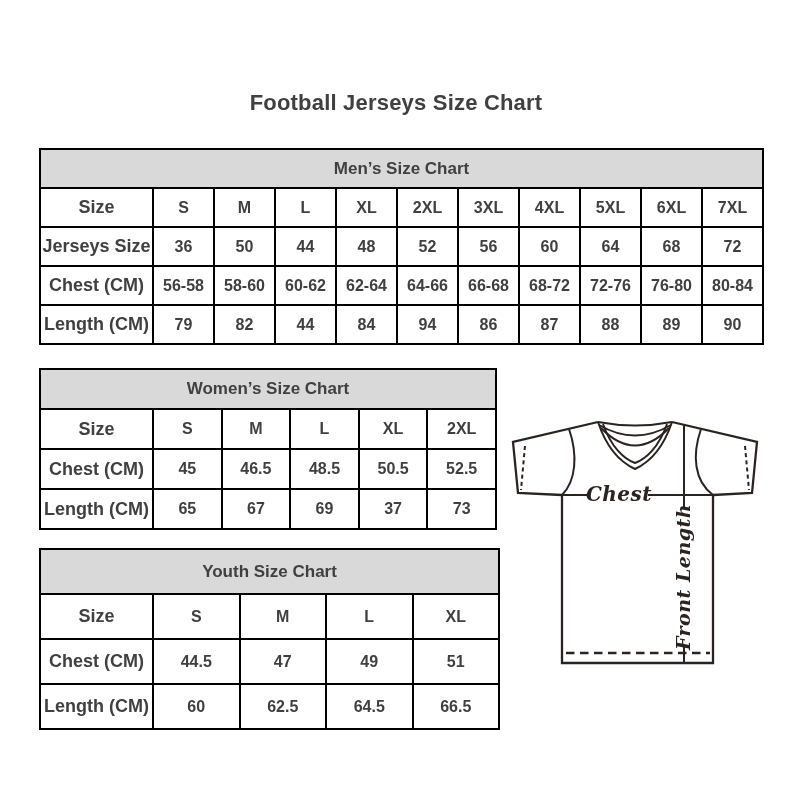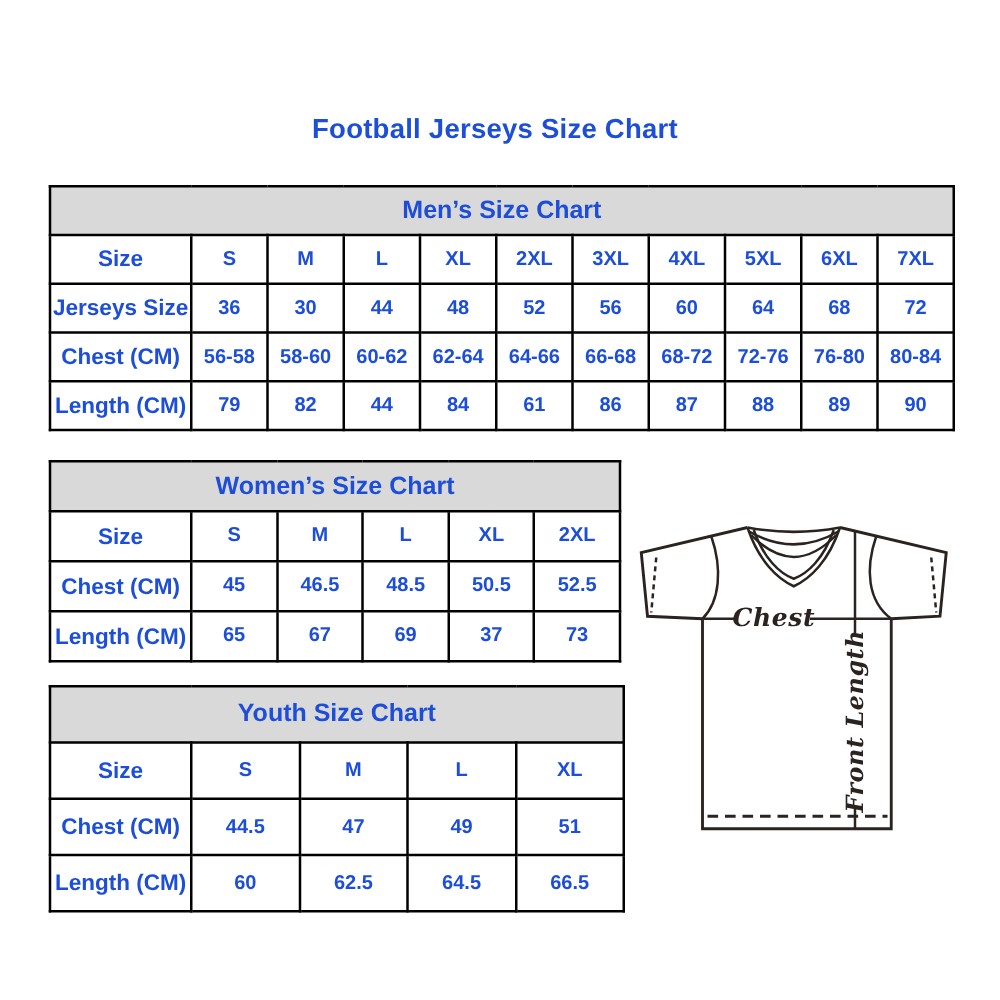--- a/index.html
+++ b/index.html
@@ -3,21 +3,21 @@
 <meta charset="utf-8">
 <style>
   * { margin: 0; padding: 0; box-sizing: border-box; }
   html, body { background: #ffffff; }
   #canvas {
     position: relative;
     width: 800px;
     height: 800px;
     background: #ffffff;
     font-family: "Liberation Sans", sans-serif;
-    color: #1d4ed8;
+    color: #404040;
     overflow: hidden;
   }
   .page-title {
     position: absolute;
     left: 0; top: 90px; width: 792px;
     text-align: center;
     font-size: 22px;
     font-weight: bold;
     letter-spacing: 0.2px;
   }
@@ -30,21 +30,21 @@
   table.chart td {
     border: 2px solid #000000;
     text-align: center;
     vertical-align: middle;
     font-weight: bold;
     font-size: 16px;
     padding: 0;
   }
   table.chart td.hdr {
     background: #d9d9d9;
-    font-size: 20px;
+    font-size: 17px;
   }
   table.chart td.lbl { font-size: 18px; }
   #men-table   { left: 39px;  top: 148px; width: 725px; }
   #men-table tr { height: 39px; }
   #women-table { left: 39px;  top: 368px; width: 458px; }
   #women-table tr { height: 40px; }
   #youth-table { left: 39px;  top: 548px; width: 461px; }
   #youth-table tr { height: 45px; }
   #jersey-wrap {
     position: absolute;
@@ -89,21 +89,21 @@
       <td>2XL</td>
       <td>3XL</td>
       <td>4XL</td>
       <td>5XL</td>
       <td>6XL</td>
       <td>7XL</td>
     </tr>
     <tr>
       <td class="lbl">Jerseys Size</td>
       <td>36</td>
-      <td>30</td>
+      <td>50</td>
       <td>44</td>
       <td>48</td>
       <td>52</td>
       <td>56</td>
       <td>60</td>
       <td>64</td>
       <td>68</td>
       <td>72</td>
     </tr>
     <tr>
@@ -118,21 +118,21 @@
       <td>72-76</td>
       <td>76-80</td>
       <td>80-84</td>
     </tr>
     <tr>
       <td class="lbl">Length (CM)</td>
       <td>79</td>
       <td>82</td>
       <td>44</td>
       <td>84</td>
-      <td>61</td>
+      <td>94</td>
       <td>86</td>
       <td>87</td>
       <td>88</td>
       <td>89</td>
       <td>90</td>
     </tr>
   </tbody>
     </table>
 
   <table class="chart" id="women-table">

